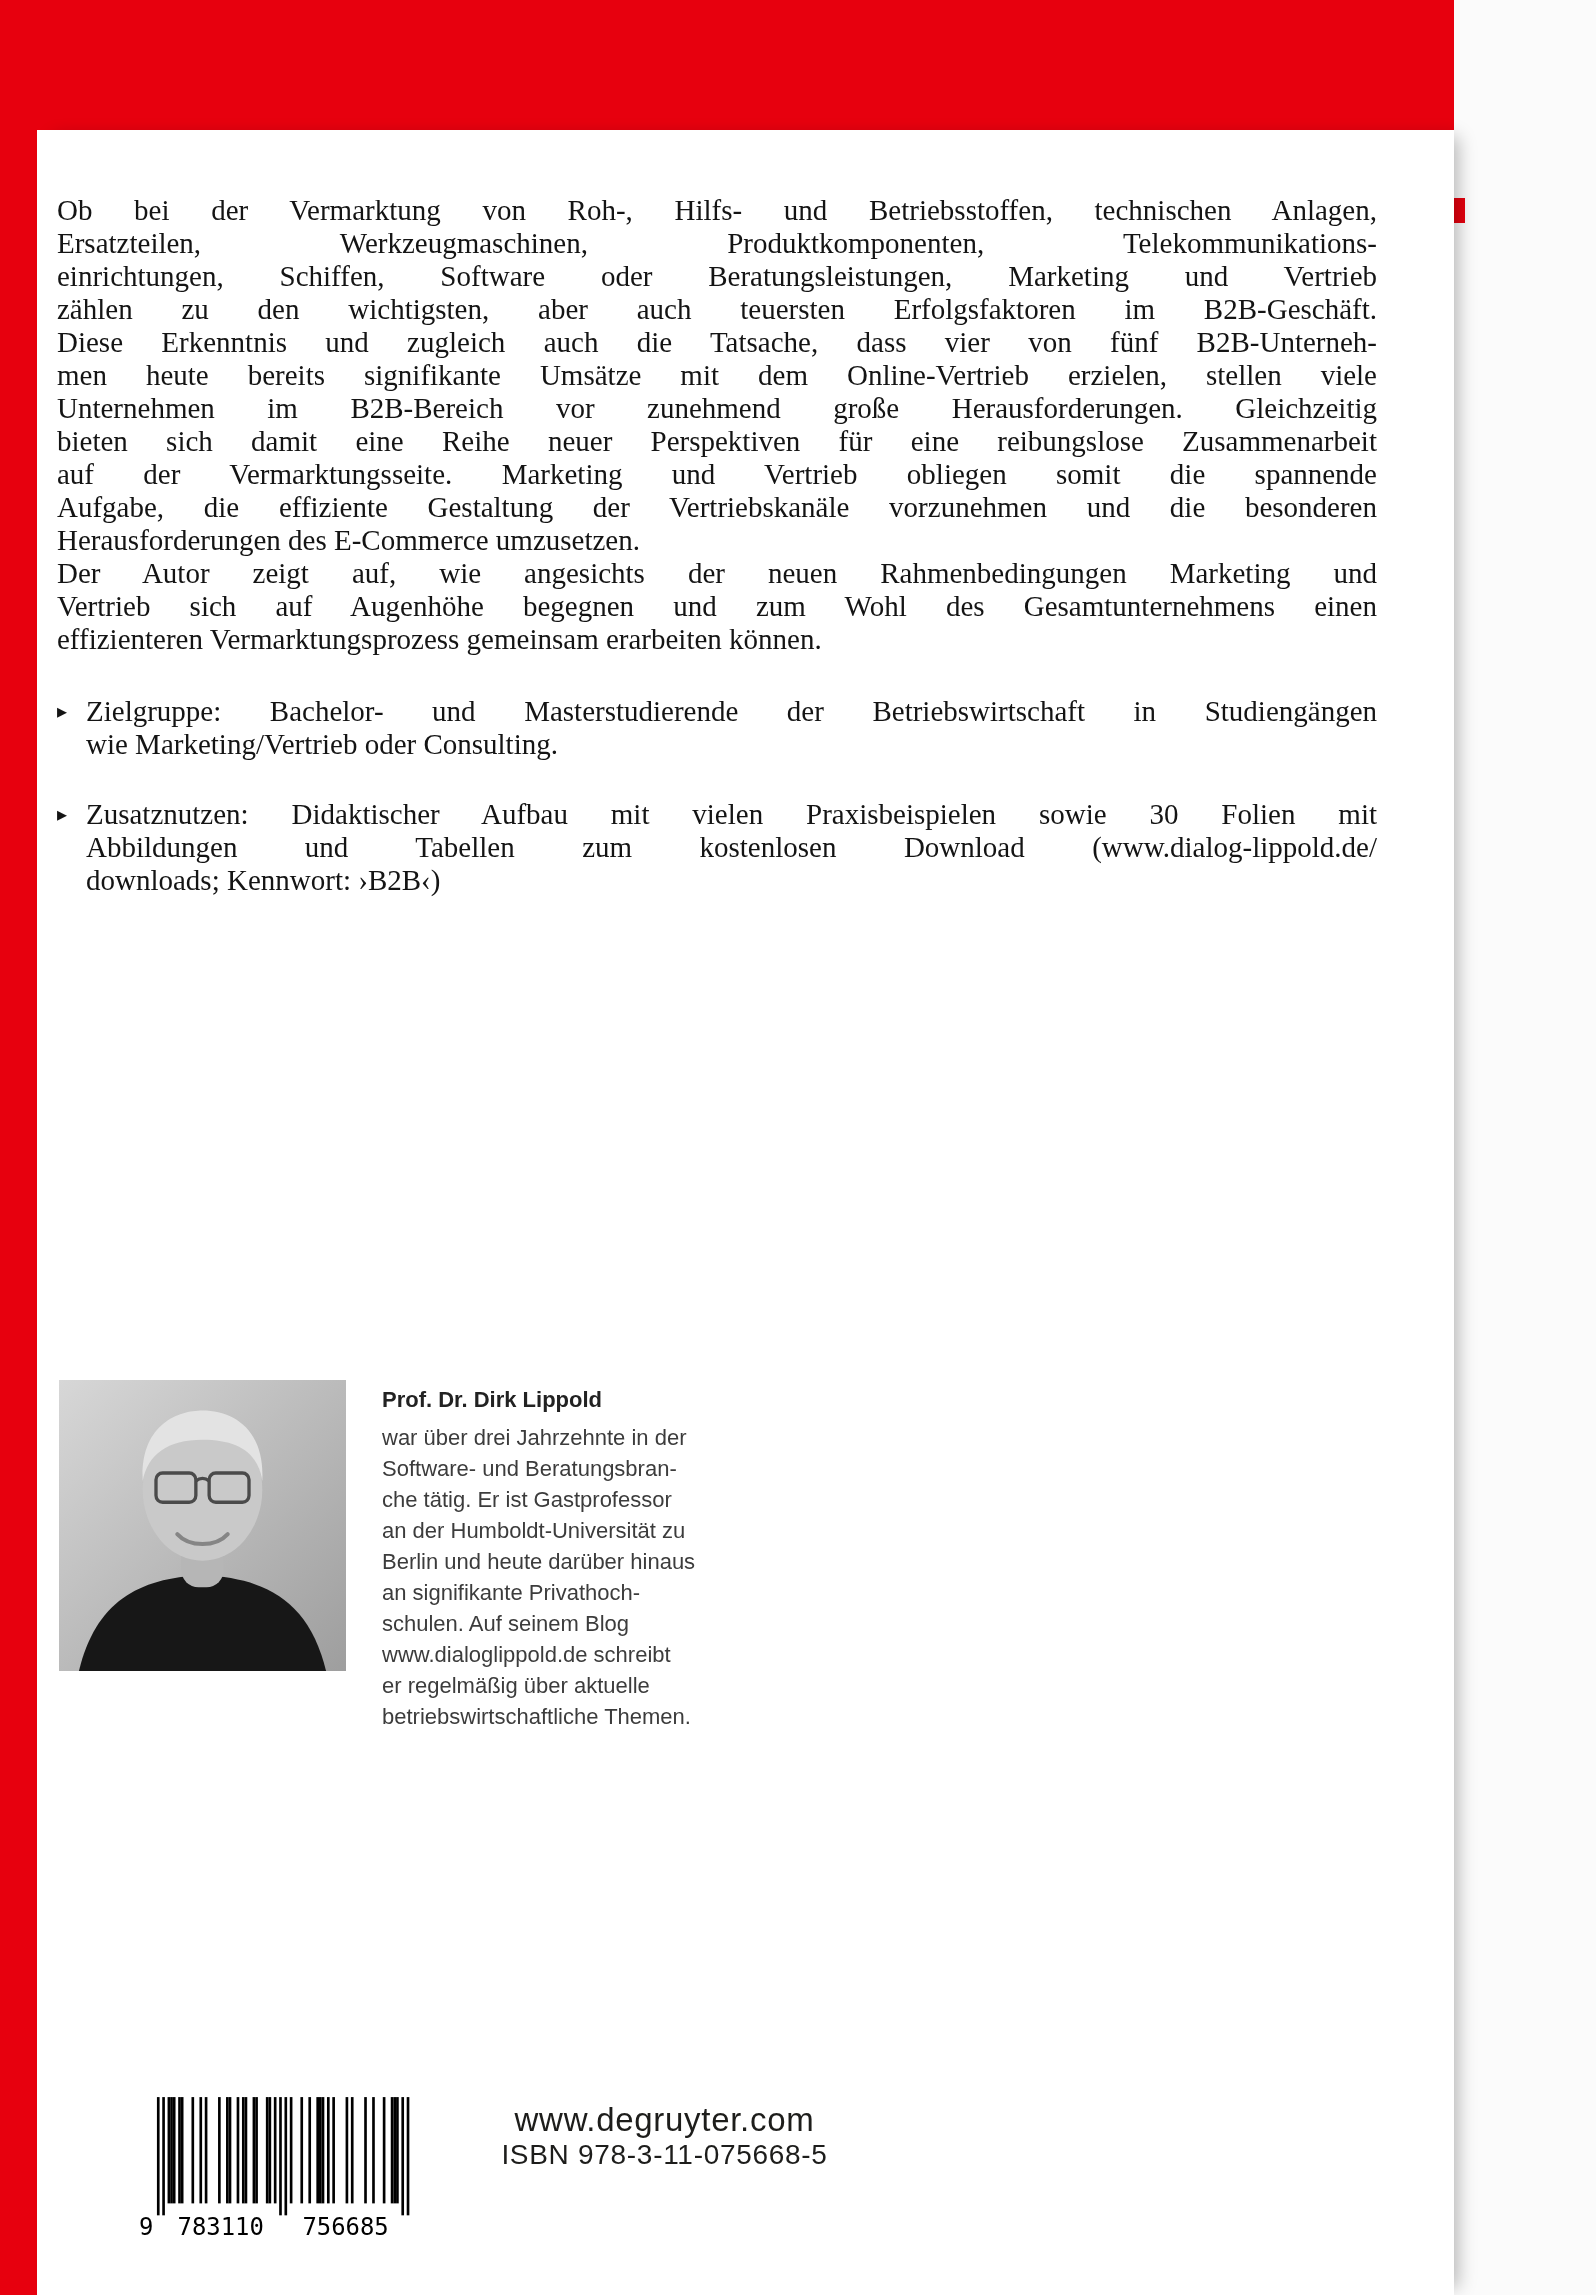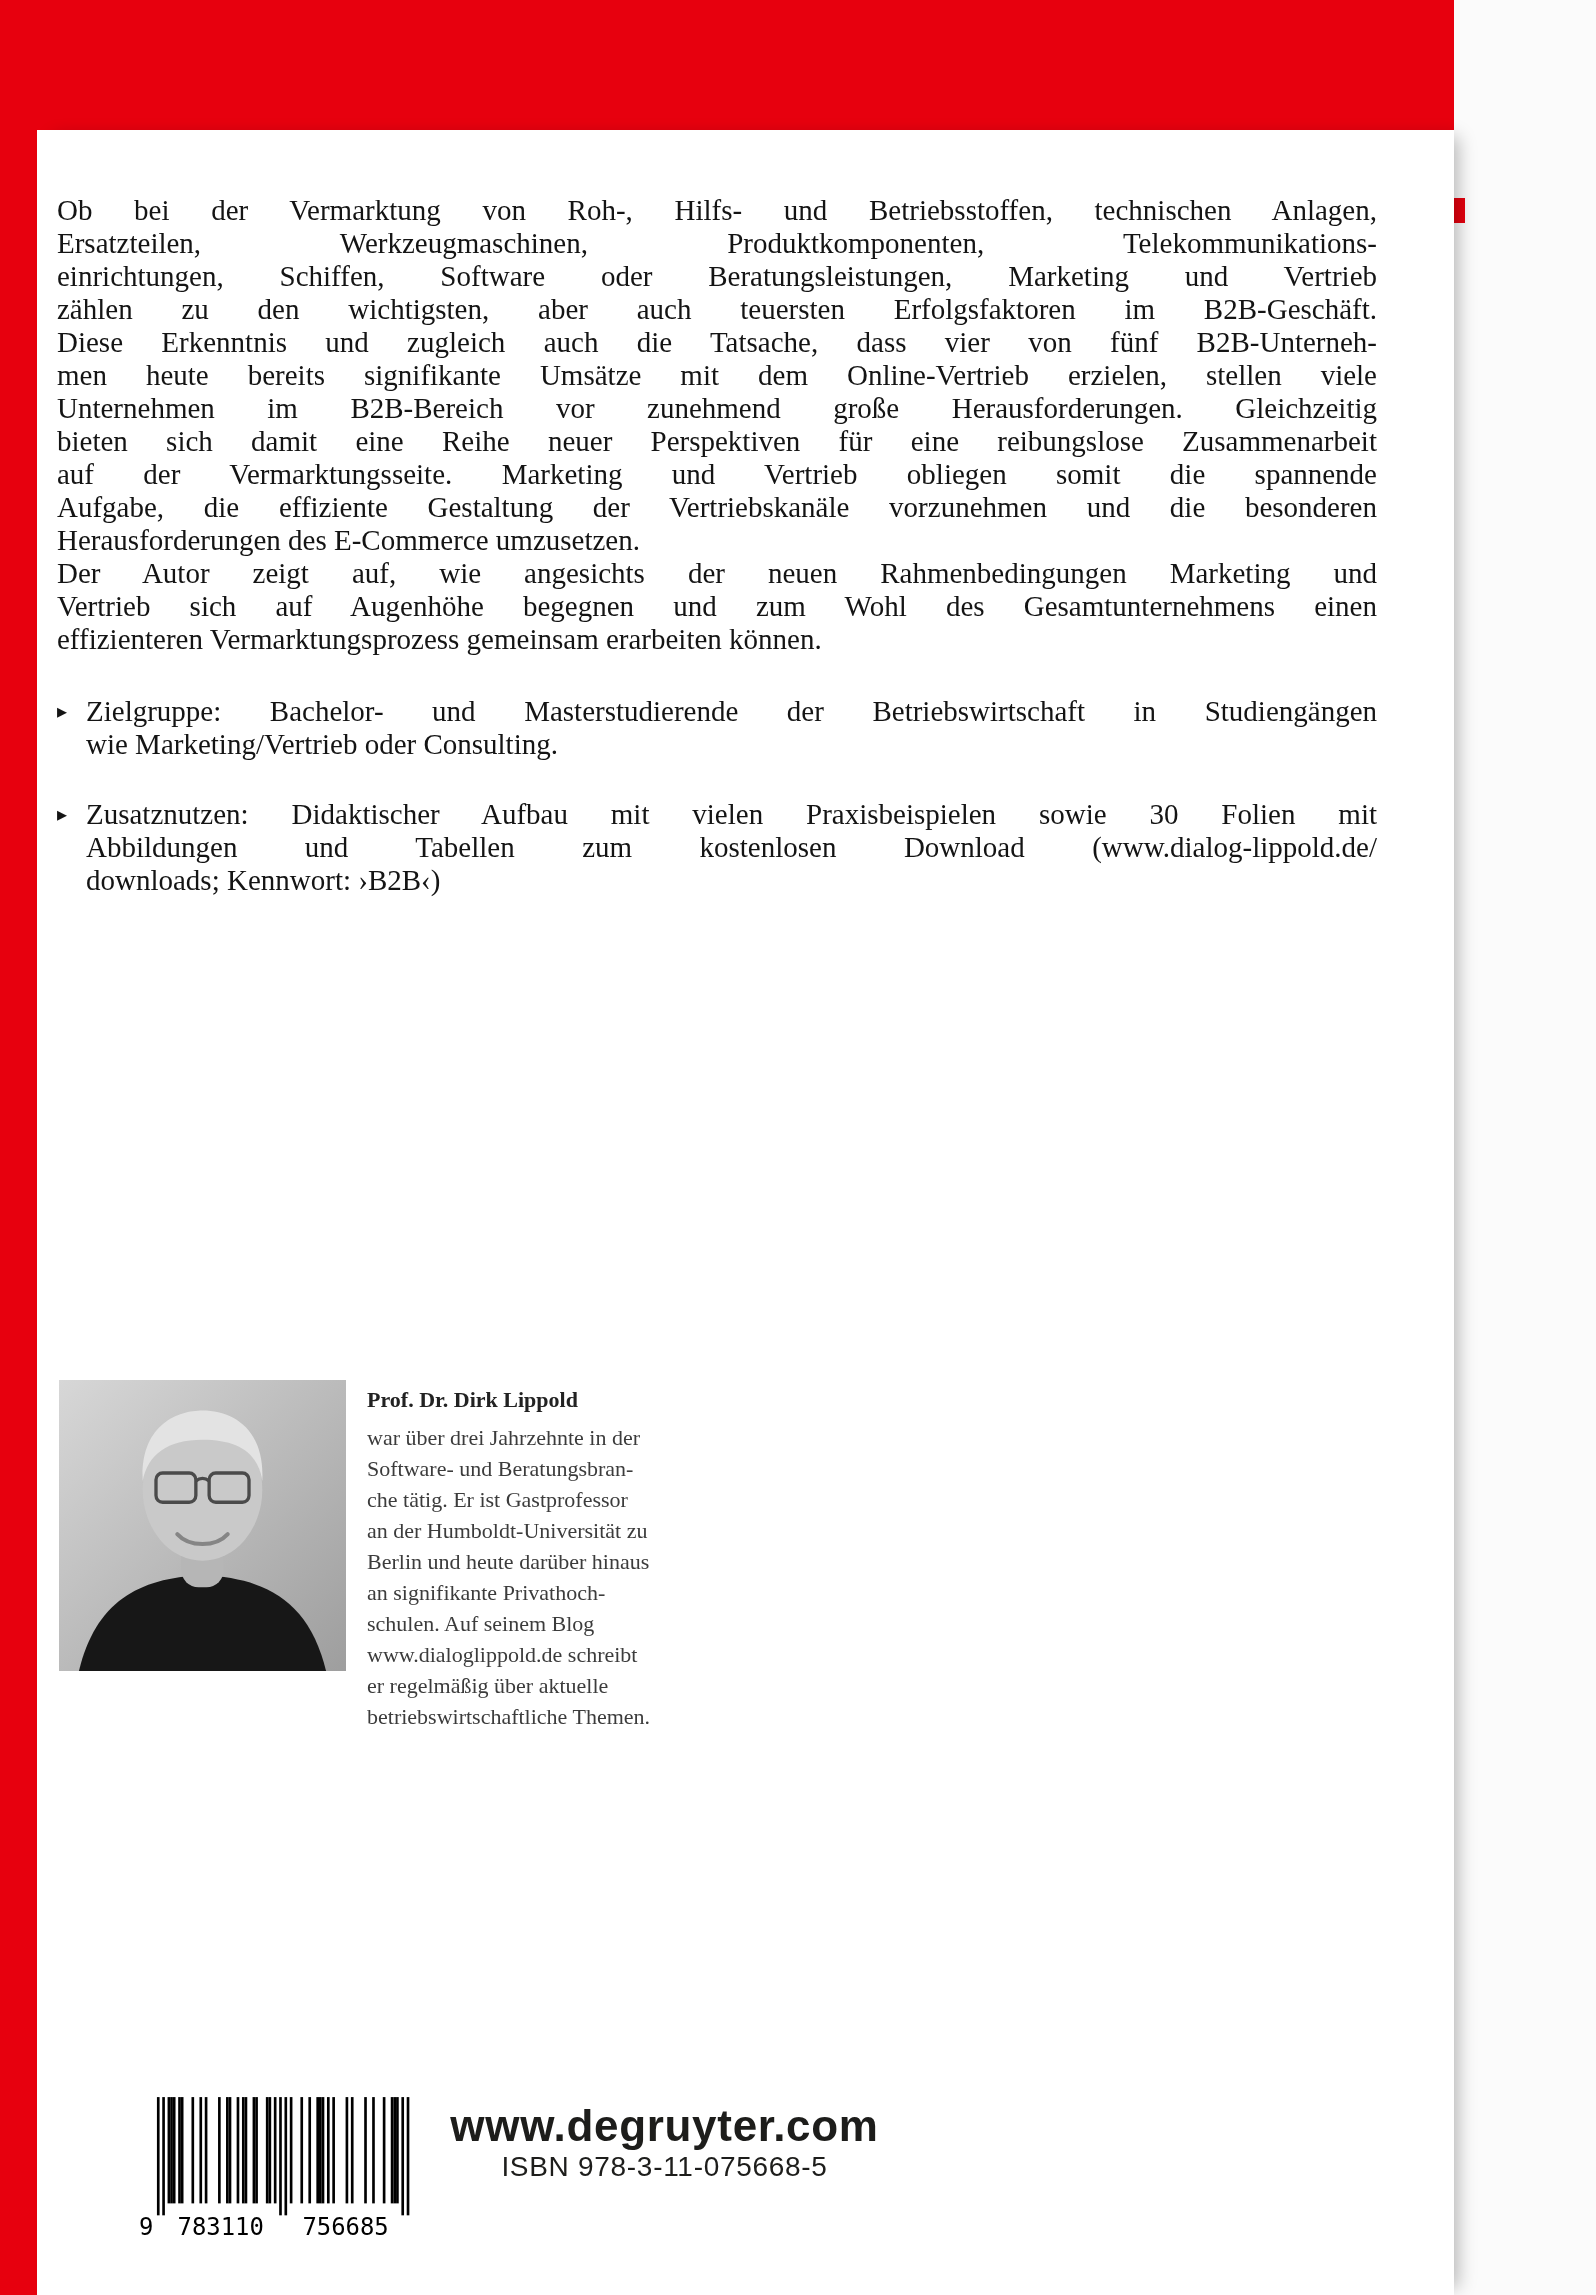--- a/index.html
+++ b/index.html
@@ -27,32 +27,32 @@
              font-size: 29px; line-height: 33px; color: #141414; }
   .bullet { display: flex; margin-bottom: 37px; }
   .bullet:last-child { margin-bottom: 0; }
   .marker { flex: 0 0 29px; width: 29px; font-family: "DejaVu Sans", sans-serif;
             font-size: 20px; line-height: 33px; color: #141414; }
   .btext { flex: 1; }
 
   
   .photo { position: absolute; left: 22px; top: 1250px; width: 287px; height: 291px; }
   .photo svg { display: block; width: 100%; height: 100%; }
-  .bio { position: absolute; left: 330px; top: 1254px; width: 386px;
-         font-family: Liberation Serif, serif;
+  .bio { position: absolute; left: 345px; top: 1254px; width: 386px;
+         font-family: Liberation Sans, sans-serif;
          font-size: 22px; line-height: 31px; color: #3c3c3c; }
   .bio-name { font-weight: bold; color: #222; margin-bottom: 6.7px; }
   .bio-line { white-space: nowrap; }
 
   
   .barcode { position: absolute; left: 100px; top: 1967px; width: 279px; height: 143px; }
   .bcd { font-family: "DejaVu Sans Mono", "Liberation Mono", monospace; font-size: 36px; fill: #000; }
   .pub { position: absolute; left: 295px; top: 1971px; width: 665px; text-align: center;
          font-family: "Liberation Sans", "DejaVu Sans", sans-serif; color: #1d1d1b; }
-  .site { font-size: 44px; font-weight: bold; letter-spacing: 0.7px; }
+  .site { font-size: 33px; font-weight: normal; letter-spacing: 0.7px; }
   .isbn { font-size: 28px; margin-top: 0; letter-spacing: 0.7px; }
 </style>
 </head>
 <body>
 
 <div class="canvas">
   <div class="band-top"></div>
   <div class="band-left"></div>
   <div class="red-notch"></div>
 

